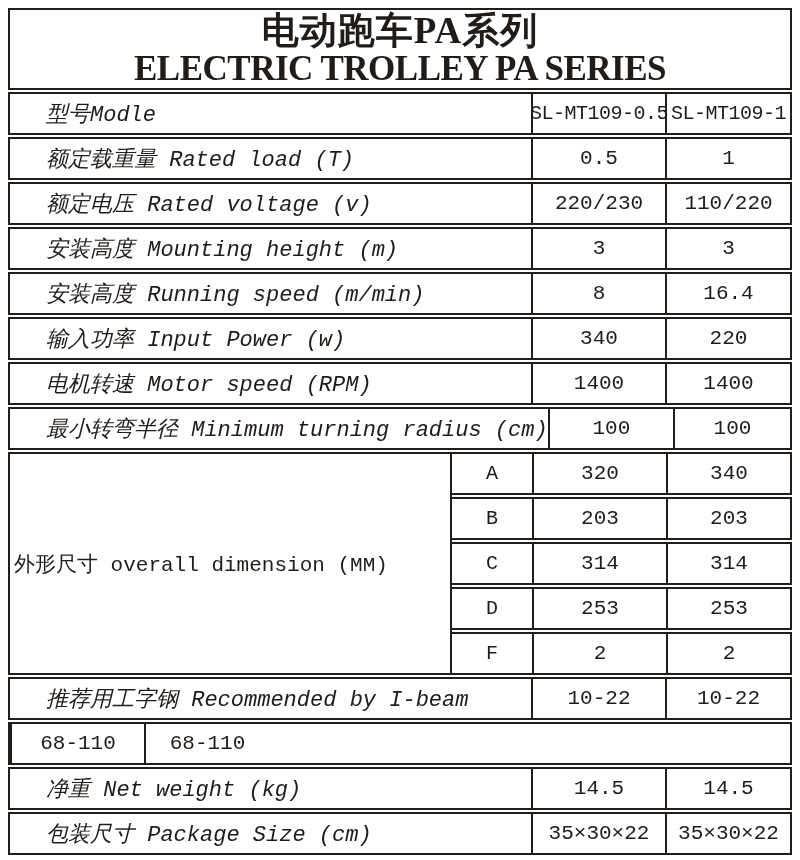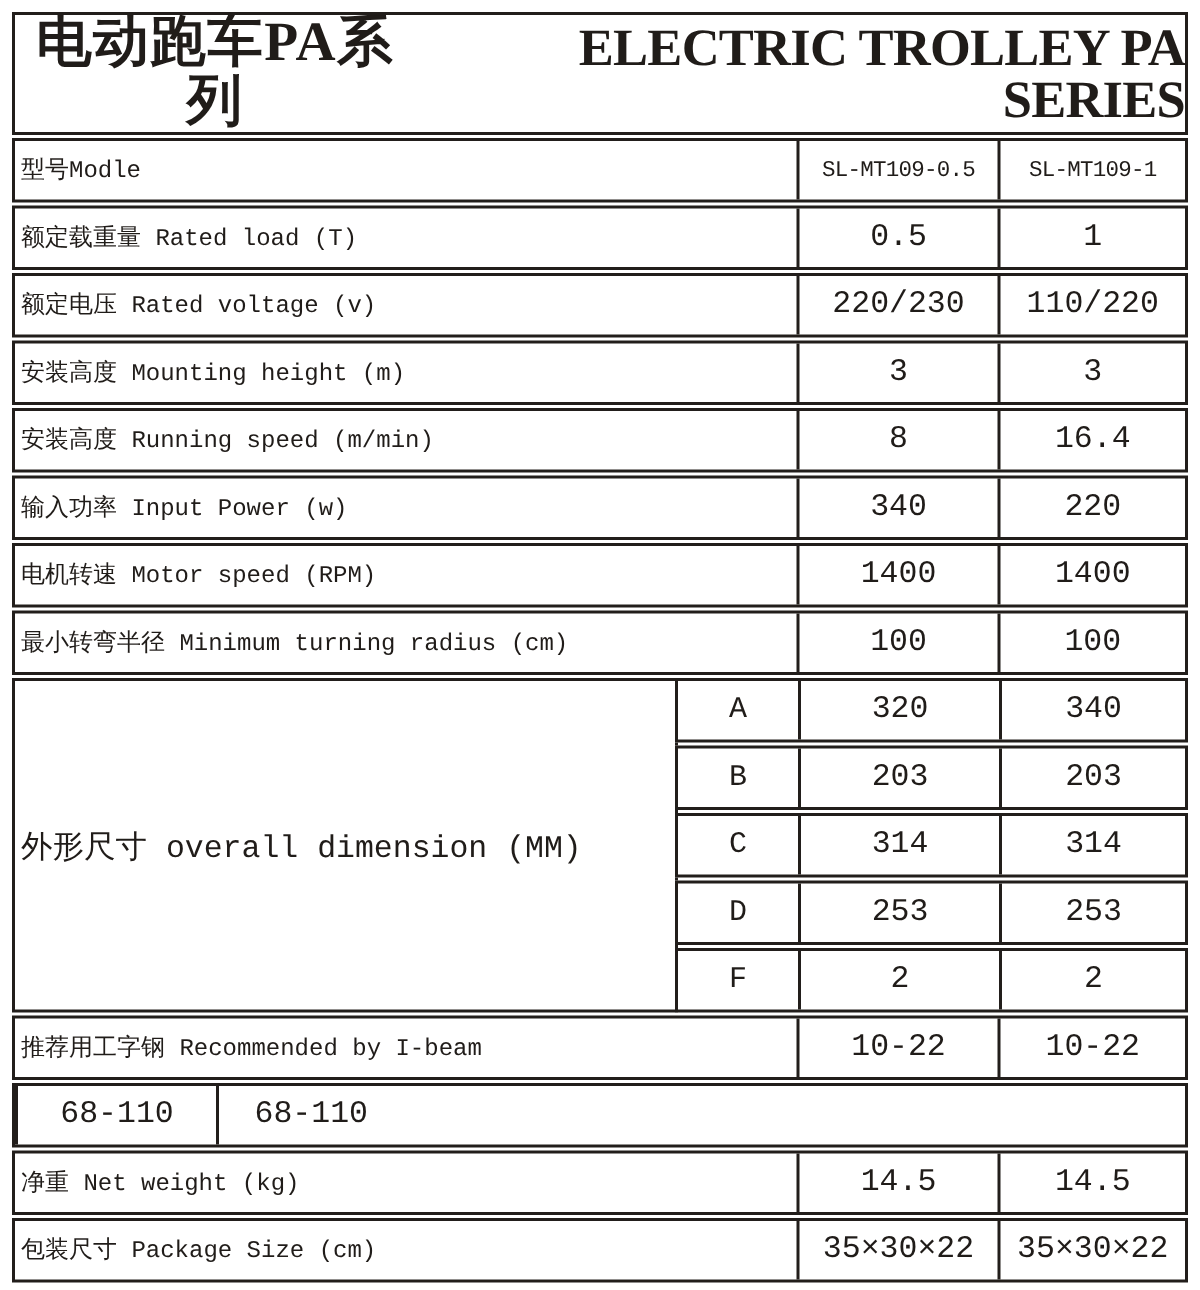--- a/index.html
+++ b/index.html
@@ -11,21 +11,21 @@
   }
   .sheet {
     width: 800px; height: 860px;
     padding: 8px 8px 5px 8px;
     background: #ffffff;
   }
   
   .title-box {
     border: 2px solid #221e1b;
     height: 82px;
-    display: flex; flex-direction: row;
+    display: flex; flex-direction: column;
     align-items: center; justify-content: center;
     text-align: center;
   }
   .title-cn {
     font-family: "Liberation Serif", "DejaVu Serif", serif;
     font-size: 37px; font-weight: 700; line-height: 1.05;
     letter-spacing: 1px;
   }
   .title-en {
     font-family: Liberation Serif, serif;
@@ -37,33 +37,34 @@
   .row {
     display: flex;
     border: 2px solid #221e1b;
     height: 43px;
     margin-top: 2px;
     background: #fff;
   }
   .lab {
     flex: 1;
     display: flex; align-items: center;
-    padding-left: 4px;
-    font-size: 16px;
+    padding-left: 36px;
+    font-size: 22px;
     white-space: nowrap;
+    font-style: italic;
   }
   .val {
     display: flex; align-items: center; justify-content: center;
     border-left: 2px solid #221e1b;
     font-size: 21px;
     white-space: nowrap;
   }
   .v1 { width: 134px; }
   .v2 { width: 125px; text-align: center; }
-  .row-model .val { font-size: 15px; letter-spacing: -0.5px; }
+  .row-model .val { font-size: 20px; letter-spacing: -0.5px; }
   
   .dim {
     display: flex;
     margin-top: 2px;
     height: 223px;
   }
   .dim-label {
     width: 444px;
     border: 2px solid #221e1b;
     display: flex; align-items: center;

